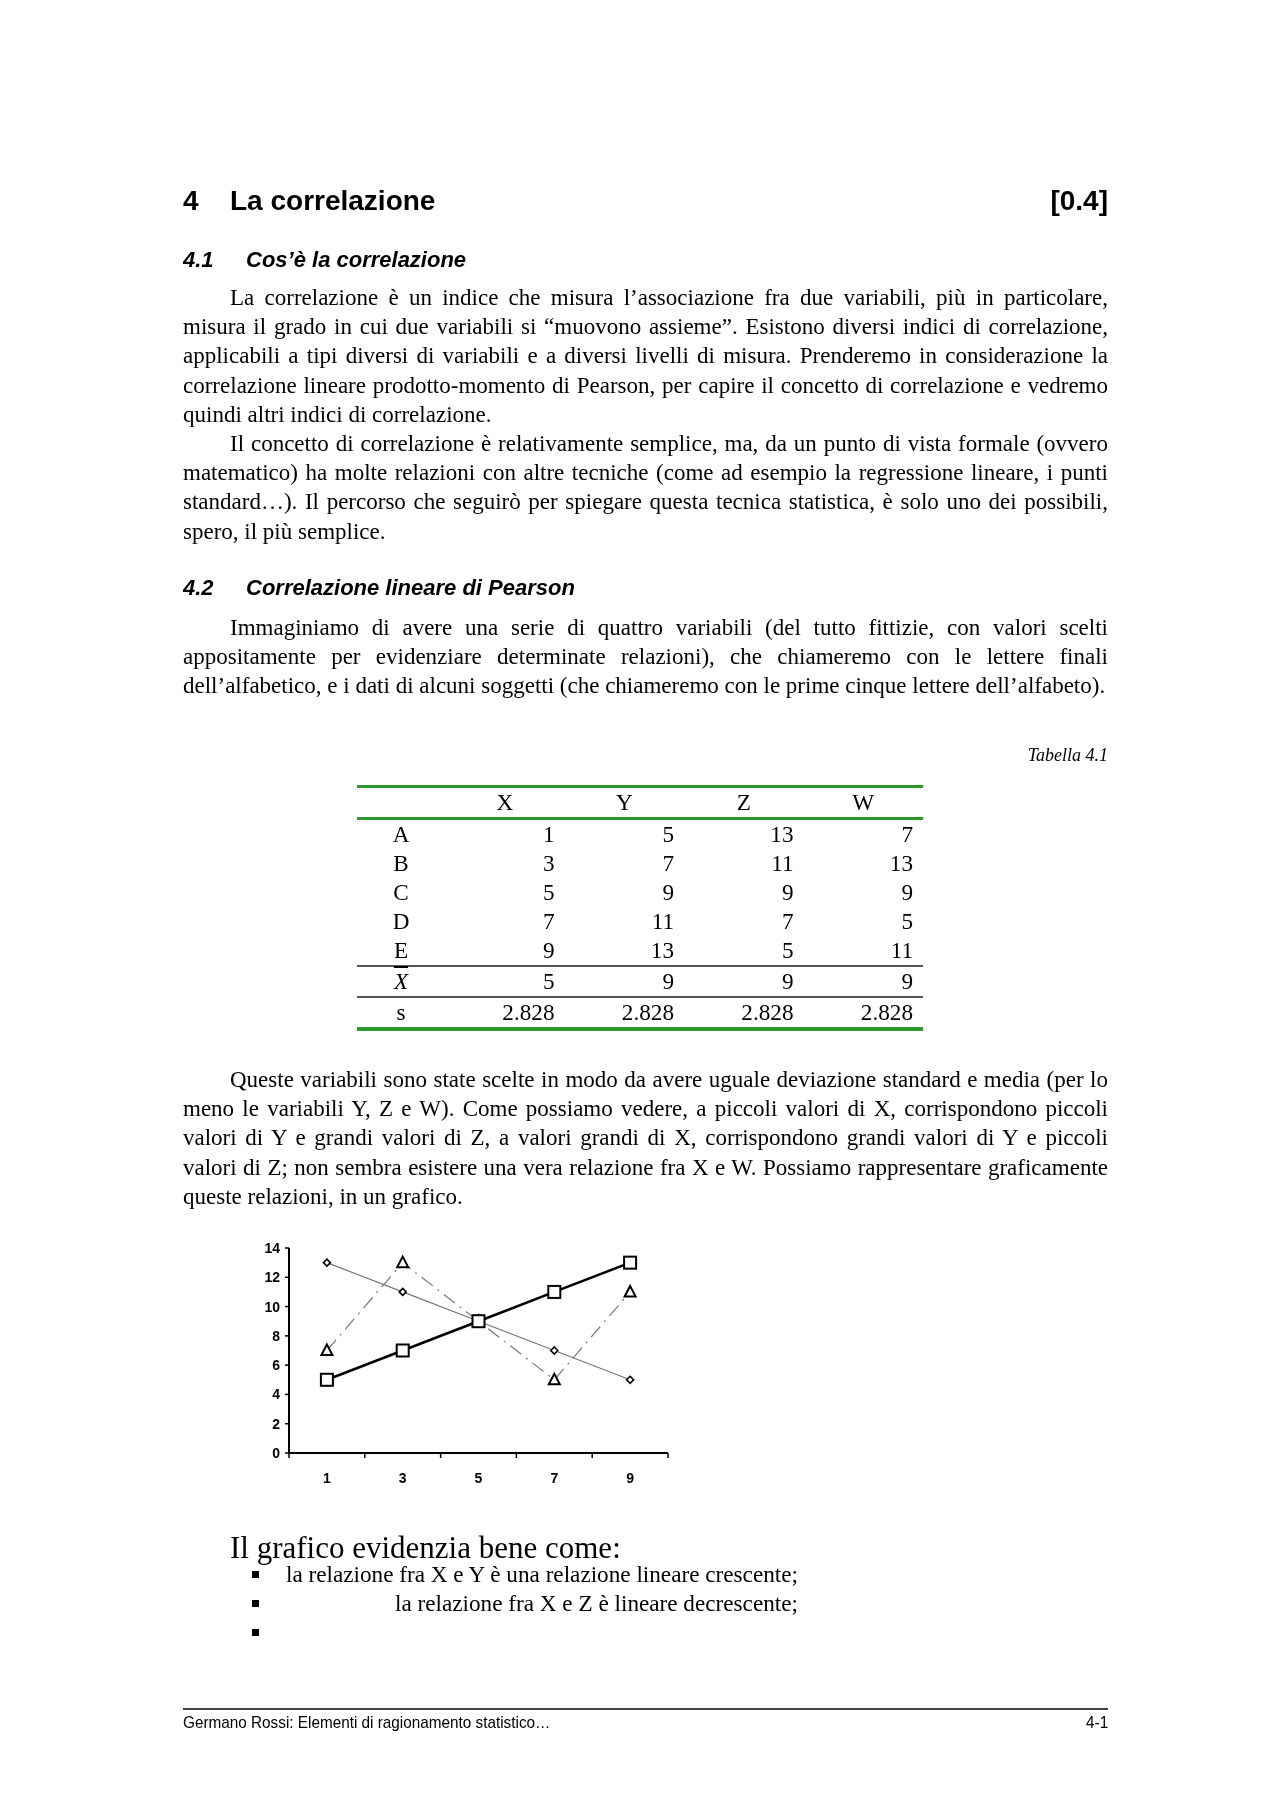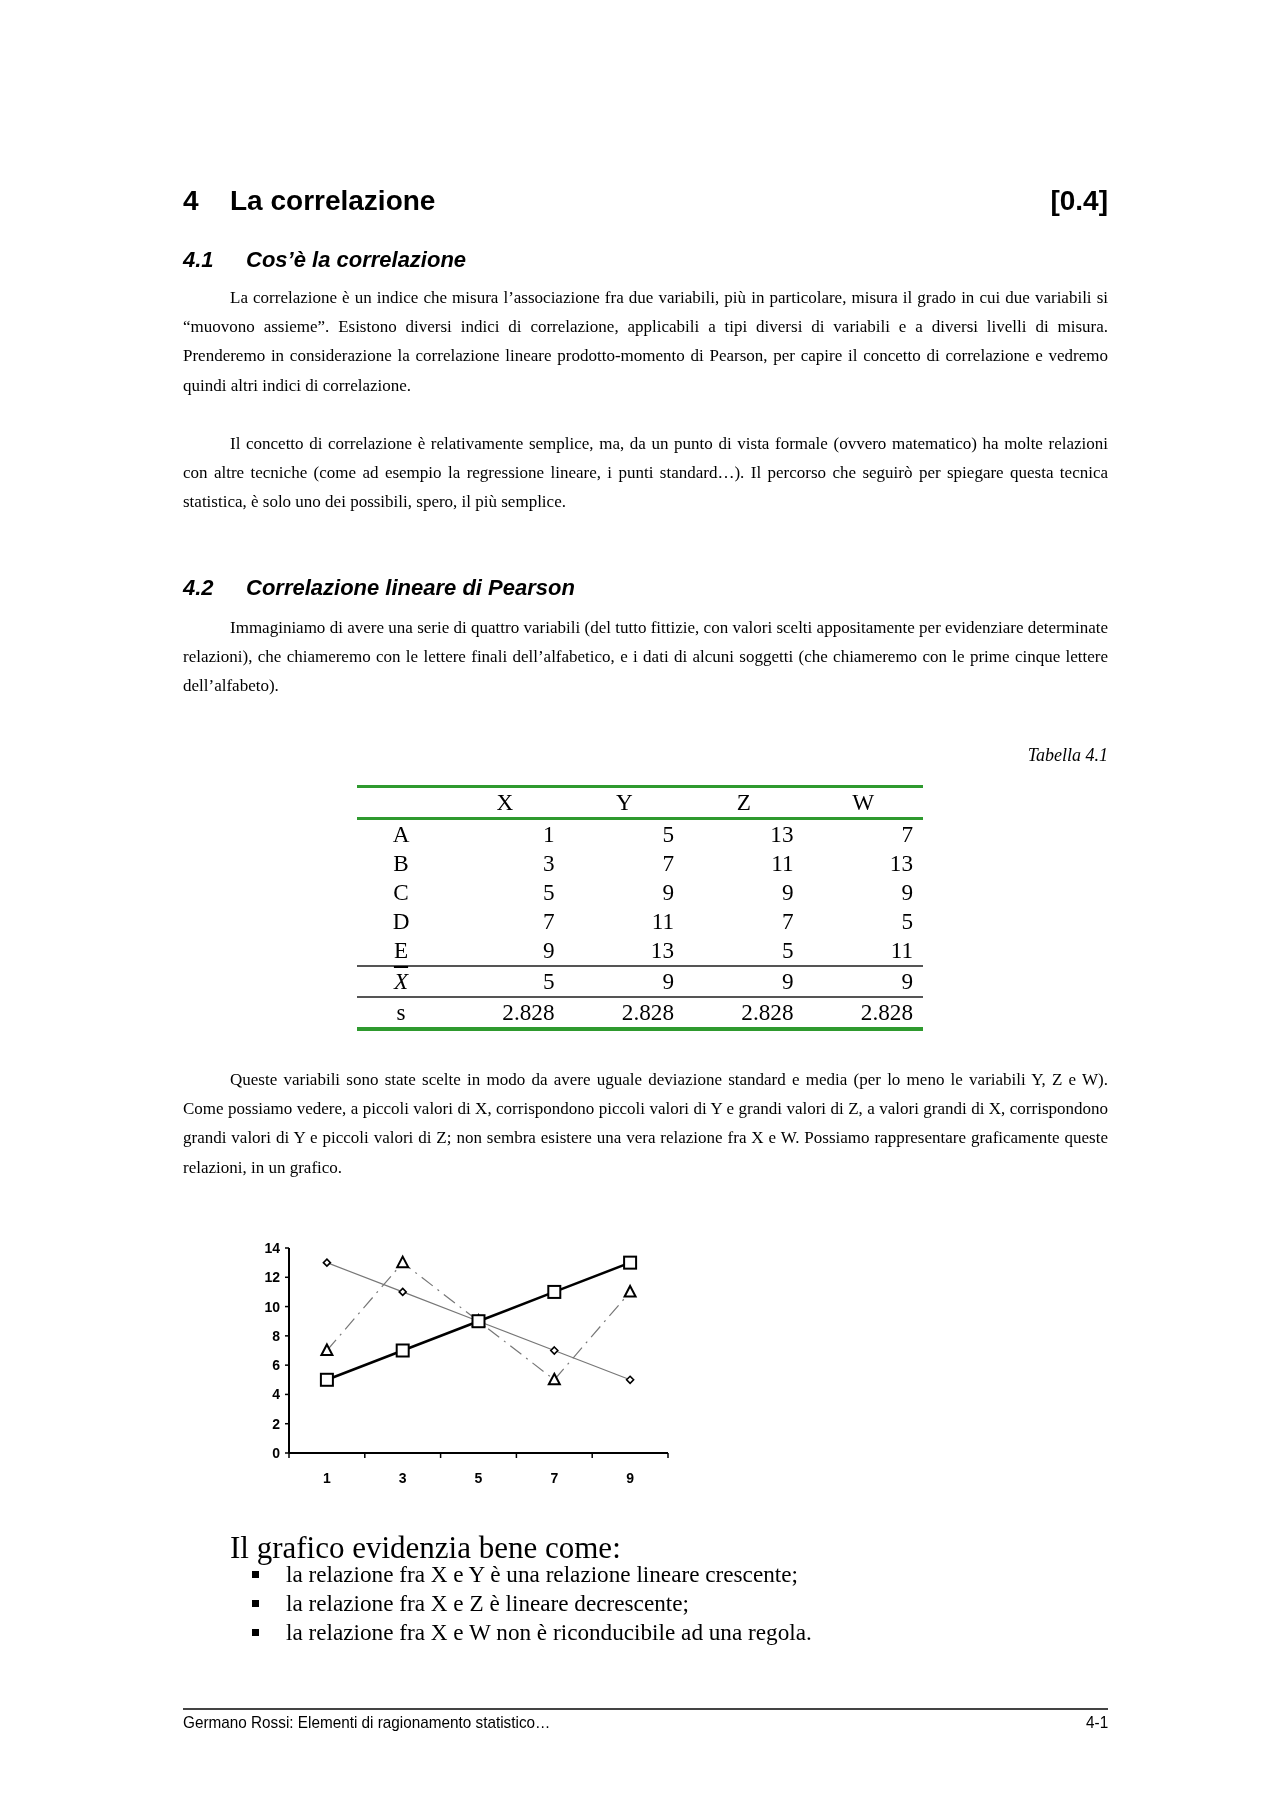--- a/index.html
+++ b/index.html
@@ -7,40 +7,40 @@
   .page { position: absolute; left: 183px; top: 0; width: 925px; height: 1811px; color: #000; }
   .serif { font-family: "Liberation Serif", "DejaVu Serif", serif; }
   .sans { font-family: "Liberation Sans", "DejaVu Sans", sans-serif; }
 
   .h1 { position: absolute; top: 182px; left: 0; width: 925px; height: 38px;
         font-size: 28px; font-weight: bold; display: flex; justify-content: space-between; align-items: center; }
   .h1 .num { display: inline-block; width: 47px; }
   .h2 { position: absolute; left: 0; font-size: 22px; font-weight: bold; font-style: italic; height: 30px; line-height: 30px; }
   .h2 .num { display: inline-block; width: 63px; }
 
-  .para { position: absolute; left: 0; width: 925px; font-size: 17px; line-height: 29.2px;
+  .para { position: absolute; left: 0; width: 925px; font-size: 23px; line-height: 29.2px;
           text-align: justify; text-indent: 47px; margin: 0; }
 
   .caption { position: absolute; right: 0; font-size: 18px; font-style: italic; }
 
   table.data { position: absolute; left: 174px; top: 785px; width: 566px; border-collapse: collapse;
                font-size: 23.2px; }
   table.data td, table.data th { padding: 0 4px; height: 29px; line-height: 29px; font-weight: normal; }
   table.data th { text-align: center; }
   table.data td.lab { text-align: center; width: 80px; }
   table.data td.val { text-align: right; padding-right: 10px; }
   table.data thead tr { border-top: 3px solid #2e9a2e; border-bottom: 3px solid #2e9a2e; }
   table.data tr.mean { border-top: 2px solid #555; }
   table.data tr.sd { border-top: 2px solid #555; border-bottom: 4px solid #2e9a2e; }
   .xbar { font-style: italic; text-decoration: overline; }
 
   .chart { position: absolute; left: 57px; top: 1240px; width: 480px; height: 260px; }
 
   .list-intro { position: absolute; left: 47px; font-size: 31px; }
-  .list { position: absolute; left: 47px; top: 1560px; margin: 0; padding: 0; list-style: none; font-size: 23.2px; line-height: 29.2px; }
+  .list { position: absolute; left: 47px; top: 1560px; margin: 0; padding: 0; list-style: none; font-size: 23.2px; line-height: 29.2px; text-align: right; }
   .list li { position: relative; padding-left: 56px; }
   .list li .bullet { position: absolute; left: 22px; top: 11px; width: 7px; height: 7px; background: #000; }
 
   .footer-line { position: absolute; left: 0; top: 1708px; width: 925px; height: 0; border-top: 2px solid #444; }
   .footer { position: absolute; left: 0; top: 1713px; width: 925px; font-size: 17px; display: flex; justify-content: space-between;
             transform: scaleX(0.9); transform-origin: left; width: 1028px; }
 </style>
 </head>
 <body>
 
@@ -180,21 +180,21 @@
       <rect x="156.7" y="104.5" width="12" height="12" fill="#fff" stroke="#000" stroke-width="2"></rect>
       <rect x="232.5" y="75.2142857142857" width="12" height="12" fill="#fff" stroke="#000" stroke-width="2"></rect>
       <rect x="308.3" y="45.928571428571445" width="12" height="12" fill="#fff" stroke="#000" stroke-width="2"></rect>
       <rect x="384.09999999999997" y="16.64285714285714" width="12" height="12" fill="#fff" stroke="#000" stroke-width="2"></rect>
     </svg>
 
   <div class="list-intro serif" style="top:1530px;">Il grafico evidenzia bene come:</div>
   <ul class="list serif">
     <li><span class="bullet"></span><span>la relazione fra X e Y è una relazione lineare crescente;</span></li>
     <li><span class="bullet"></span><span>la relazione fra X e Z è lineare decrescente;</span></li>
-    <li><span class="bullet"></span><span>la relazione fra X e W non è riconducibile ad una regola.</span></li>
+    <li><span class="bullet"></span></li>
   </ul>
 
   <div class="footer-line"></div>
   <div class="footer sans">
     <span>Germano Rossi: Elementi di ragionamento statistico…</span>
     <span>4-1</span>
   </div>
 </div>
 
 </body></html>

